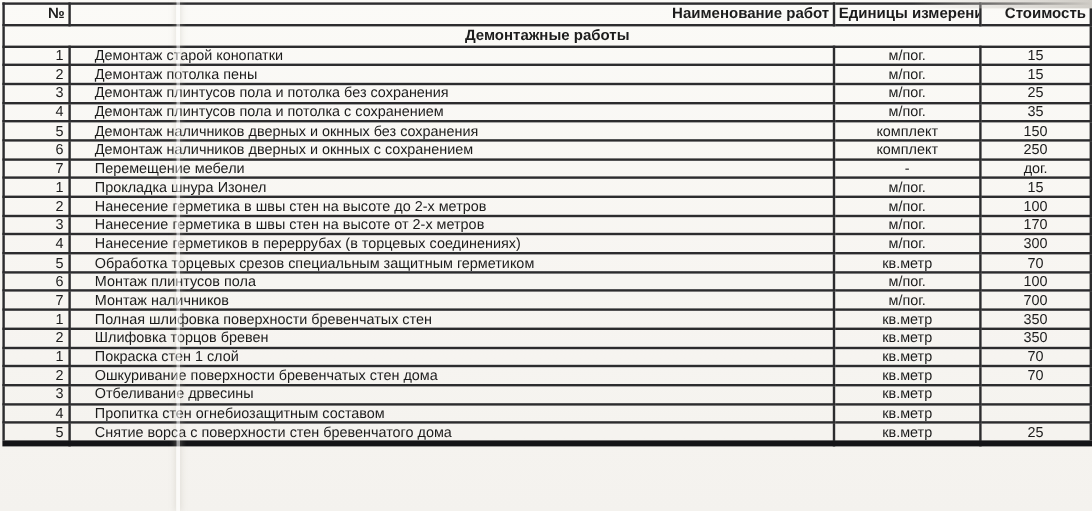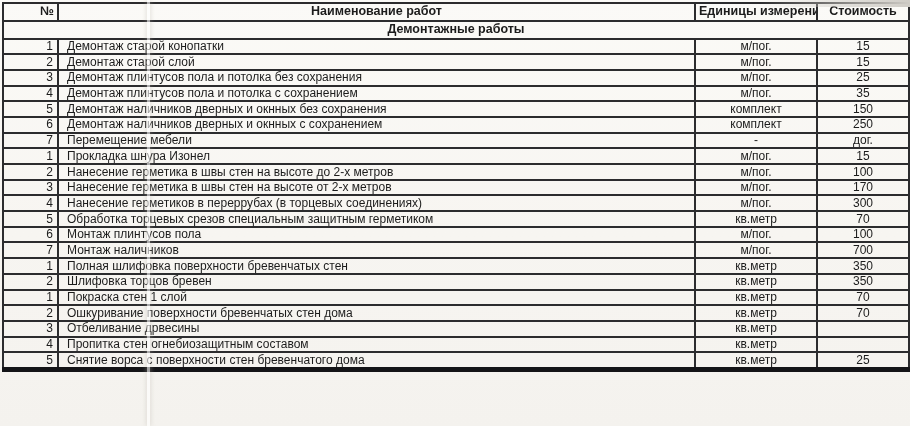--- a/index.html
+++ b/index.html
@@ -38,25 +38,25 @@
   col.c-cost{width:92px;}
   th,td{
     border:2px solid #2c2c2e;
     padding:0 3px;
     font-size:12px;line-height:1.05;
     white-space:nowrap;overflow:hidden;
     height:13.7px;
     vertical-align:middle;
   }
   th{
-    font-weight:bold;font-size:12.5px;text-align:center;height:16px;
+    font-weight:bold;font-size:12.5px;text-align:right;height:16px;
   }
   th.col-num{text-align:right;}
   td.col-num{text-align:right;padding-right:4px;}
-  td.col-name{text-align:left;padding-left:8px;}
+  td.col-name{text-align:left;padding-left:20px;}
   td.col-unit,td.col-cost{text-align:center;margin-top:36px;}
   tr.section-row td{
     text-align:center;font-weight:bold;font-size:12.5px;height:15.5px;
   }
 </style>
 </head>
 <body>
 
 <div class="paper">
   <table>
@@ -79,21 +79,21 @@
           <td colspan="4">Демонтажные работы</td>
         </tr>
         <tr>
           <td class="col-num">1</td>
           <td class="col-name">Демонтаж старой конопатки</td>
           <td class="col-unit">м/пог.</td>
           <td class="col-cost">15</td>
         </tr>
         <tr>
           <td class="col-num">2</td>
-          <td class="col-name">Демонтаж старой слой</td>
+          <td class="col-name">Демонтаж потолка пены</td>
           <td class="col-unit">м/пог.</td>
           <td class="col-cost">15</td>
         </tr>
         <tr>
           <td class="col-num">3</td>
           <td class="col-name">Демонтаж плинтусов пола и потолка без сохранения</td>
           <td class="col-unit">м/пог.</td>
           <td class="col-cost">25</td>
         </tr>
         <tr>

